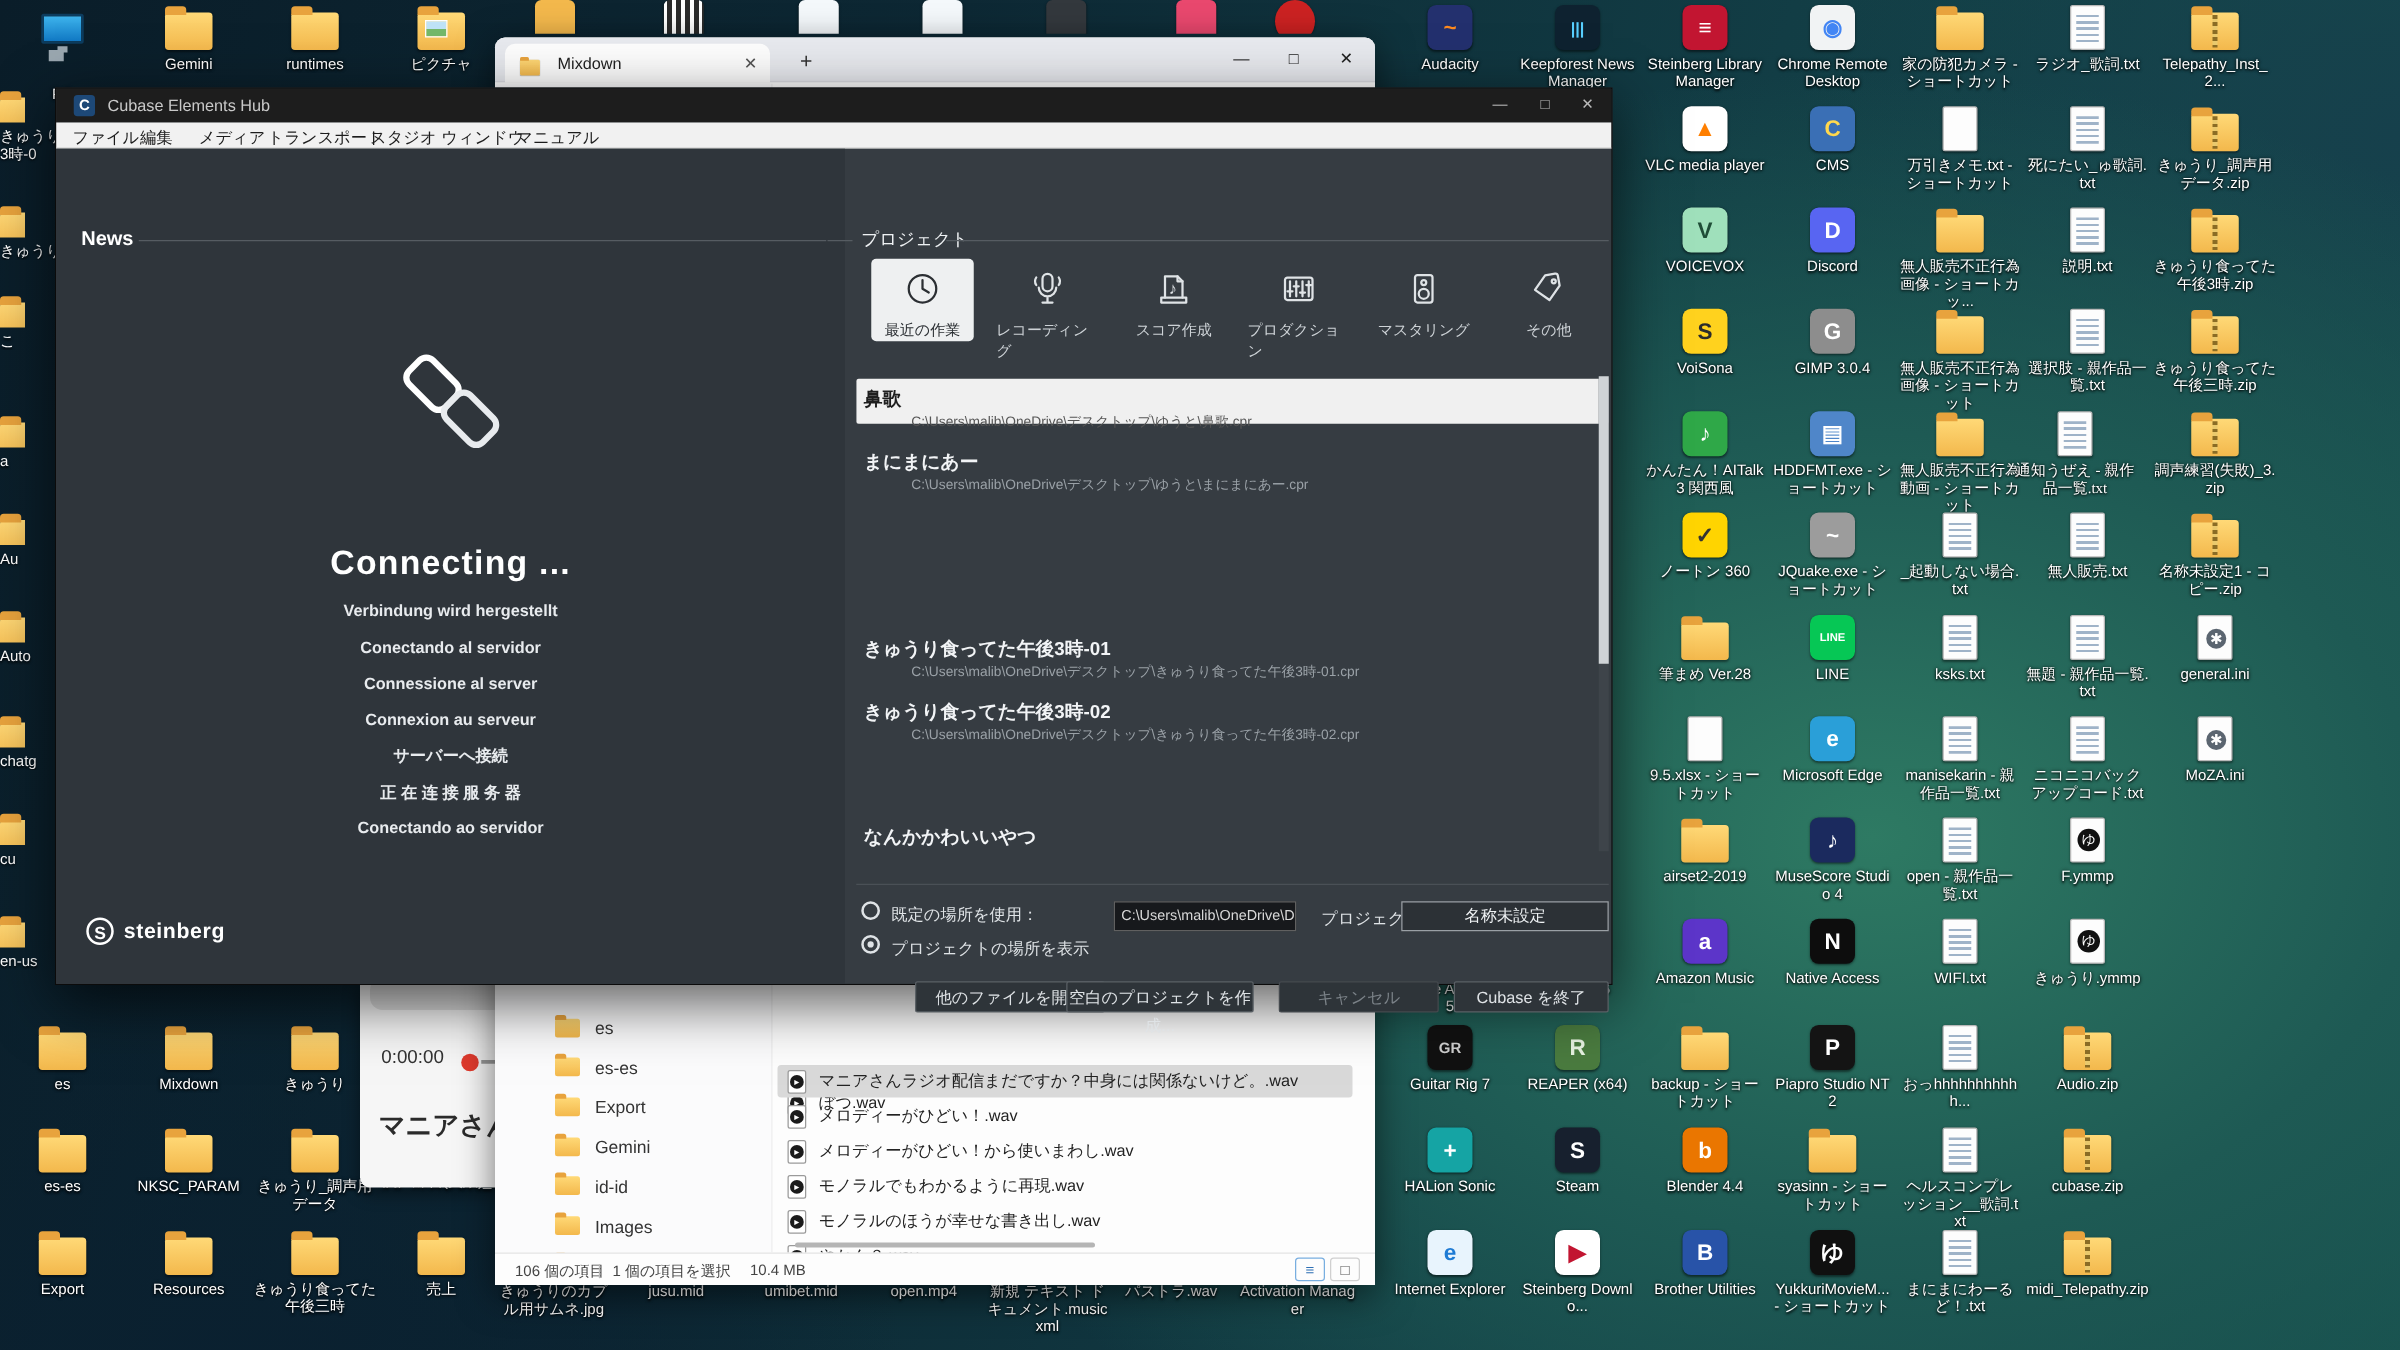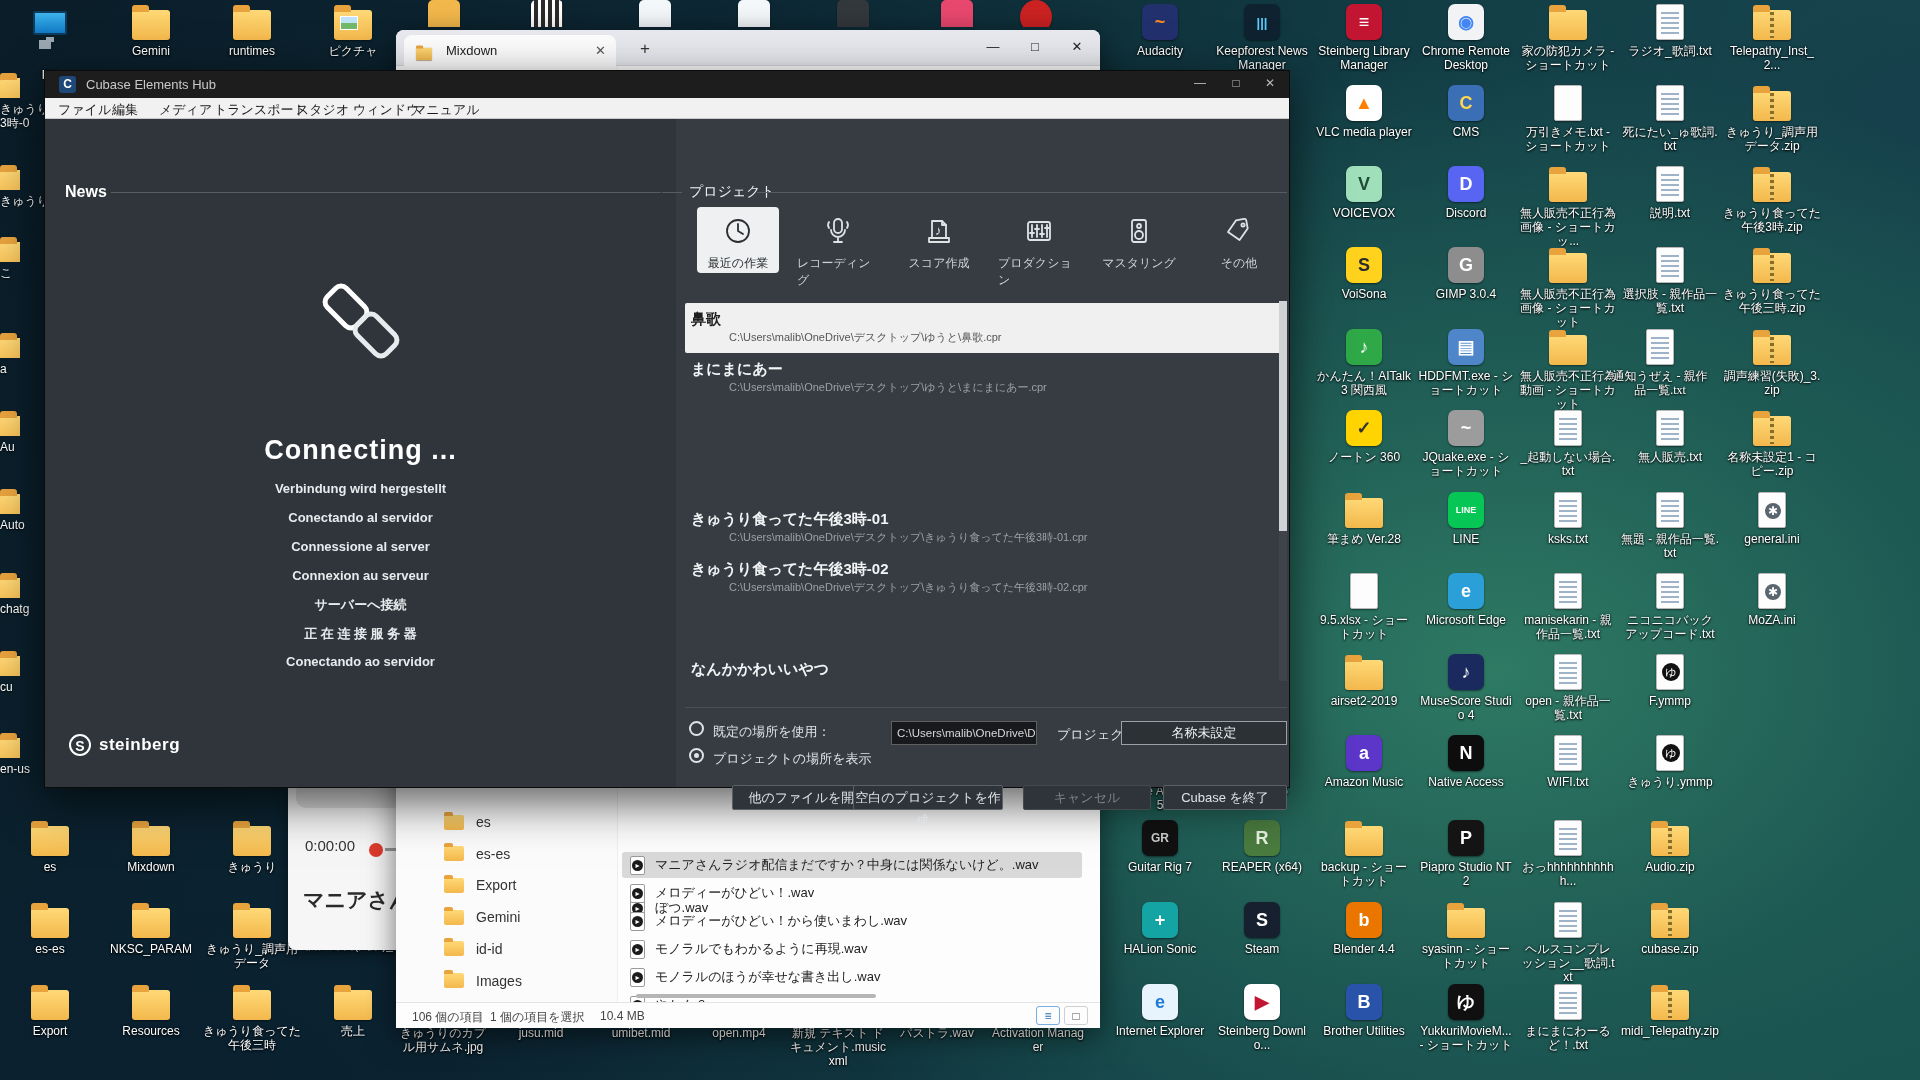--- a/index.html
+++ b/index.html
@@ -90,21 +90,21 @@
   #sb-mark { width:22px; height:22px; border:2px solid #fff; border-radius:50%; color:#fff; font-size:14px; font-weight:bold; text-align:center; line-height:20px; }
   #sb-word { color:#fff; font-size:17px; font-weight:bold; margin-left:8px; letter-spacing:.5px; }
   #proj-header { position:absolute; left:644px; top:64px; font-size:14px; color:#eef1f3; }
   .proj-line { position:absolute; top:73px; height:1px; background:#565c62; }
   .cat { position:absolute; top:88px; width:82px; height:66px; border-radius:4px; display:flex; flex-direction:column; align-items:center; }
   .cat.sel { background:#eef0f1; }
   .cat svg { margin-top:9px; }
   .cat .clabel { font-size:12px; margin-top:5px; color:#cdd2d6; }
   .cat.sel .clabel { color:#2b2f33; }
   #recent { position:absolute; left:640px; top:182px; width:602px; height:380px; overflow:hidden; }
-  .ritem { position:absolute; left:0; right:0; height:50px; }
+  .ritem { position:absolute; left:0; right:0; height:36px; }
   .ritem.sel { background:#f0f0f0; border-radius:2px; }
   .ritem .rname { position:absolute; left:6px; top:7px; font-size:15px; font-weight:bold; color:#f2f4f6; }
   .ritem .rpath { position:absolute; left:44px; top:27px; font-size:11px; color:#9aa1a7; }
   .ritem.sel .rname { color:#1f1f1f; } .ritem.sel .rpath { color:#555; }
   #recent-scroll { position:absolute; left:1234px; top:182px; width:8px; height:380px; background:#3e444a; }
   #recent-thumb { position:absolute; left:0; top:0; width:8px; height:230px; background:#cfd3d6; }
   #cb-divider { position:absolute; left:640px; top:588px; width:602px; height:1px; background:#4a5056; }
   .radio { position:absolute; width:15px; height:15px; border:2px solid #dfe3e6; border-radius:50%; }
   .radio.on::after { content:""; position:absolute; left:3px; top:3px; width:5px; height:5px; border-radius:50%; background:#dfe3e6; }
   .optlabel { position:absolute; font-size:13px; color:#dfe3e6; }
@@ -788,21 +788,21 @@
         <div class="tree-item" style="top: 899.5px;">
           <div class="tfold"></div>
           <span class="tlabel">Images</span>
         </div>
         <div class="tree-item" style="top: 931.2px;">
           <div class="tfold"></div>
           <span class="tlabel">ja</span>
         </div>
       </div>
     <div id="ex-files">
-        <div class="file-row" style="top: 802px; margin-top: 26px;">
+        <div class="file-row" style="top: 802px;">
           <div class="fmedia"></div>
           <span class="flabel">ぼつ.wav</span>
         </div>
         <div class="file-row sel" style="top: 785px;">
           <div class="fmedia"></div>
           <span class="flabel">マニアさんラジオ配信まだですか？中身には関係ないけど。.wav</span>
         </div>
         <div class="file-row" style="top: 813px;">
           <div class="fmedia"></div>
           <span class="flabel">メロディーがひどい！.wav</span>

